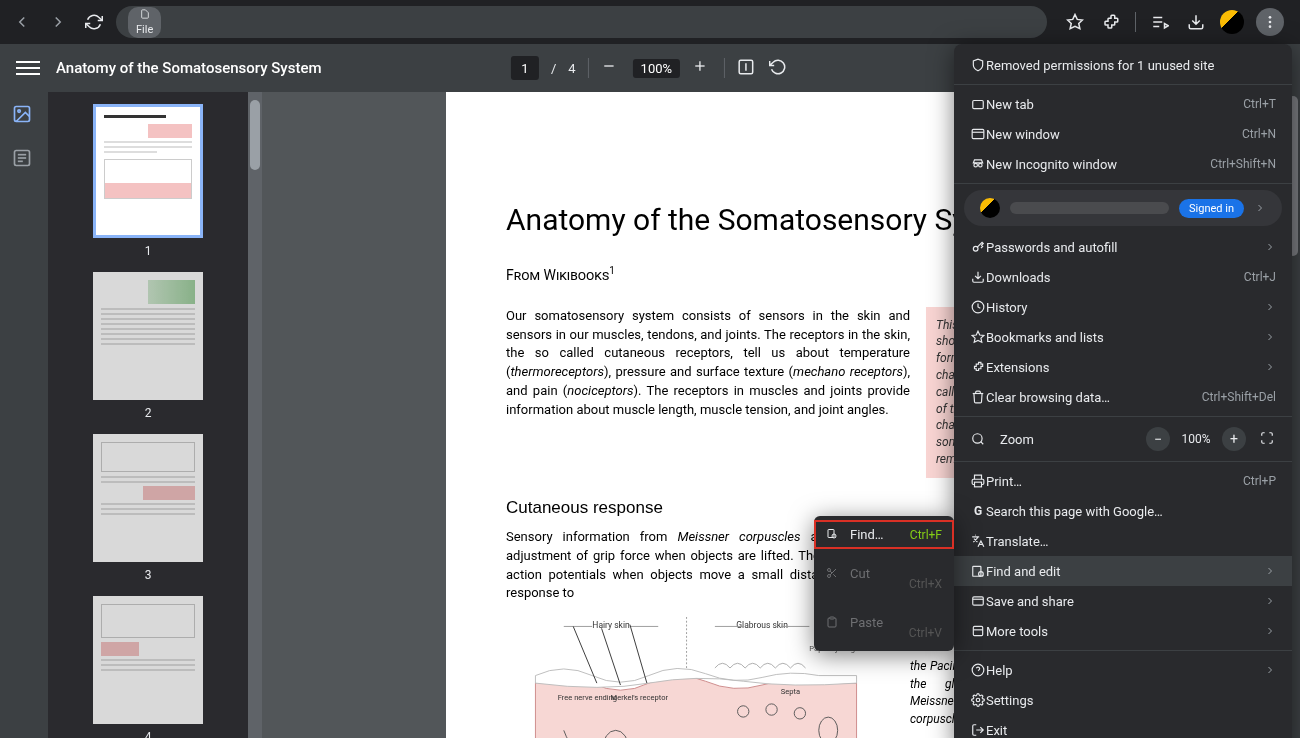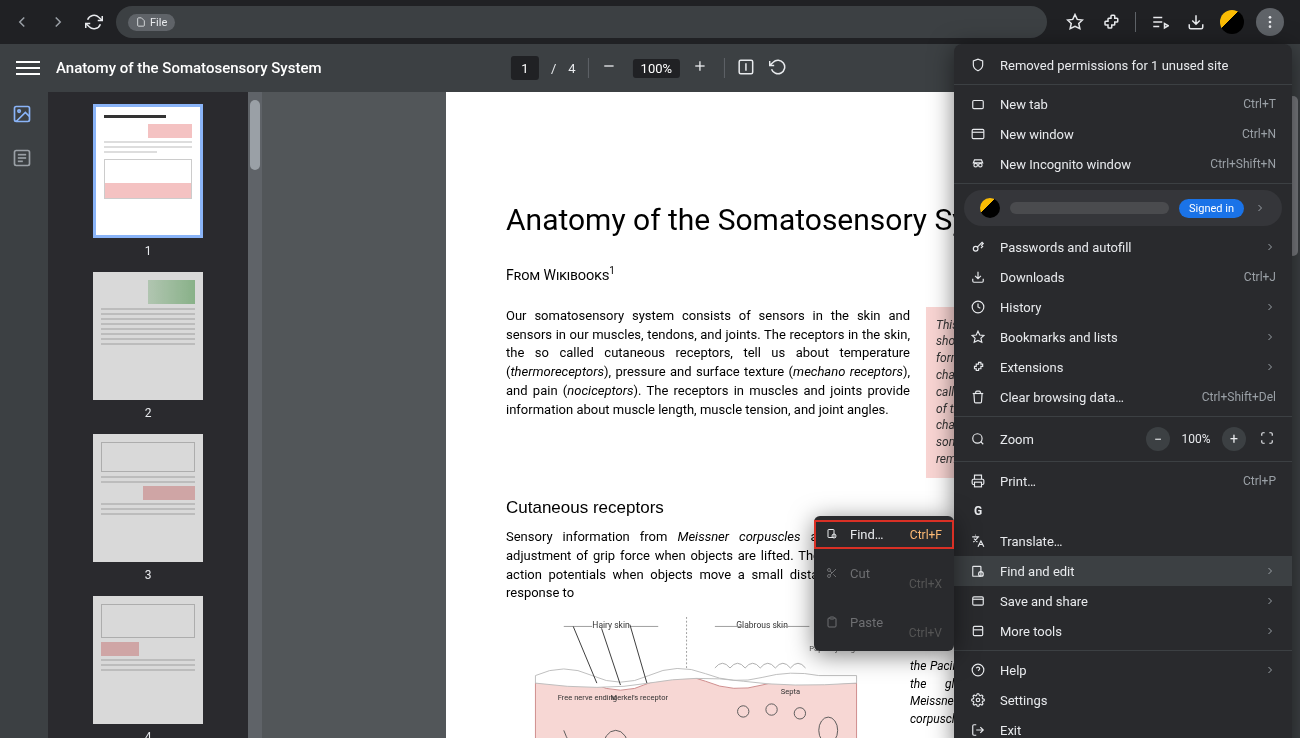--- a/index.html
+++ b/index.html
@@ -3,21 +3,21 @@
 <meta charset="utf-8">
 <style>
 * { margin: 0; padding: 0; box-sizing: border-box; font-family: -apple-system, BlinkMacSystemFont, "Segoe UI", Roboto, sans-serif; }
 body { background: #202124; color: #e8eaed; overflow: hidden; width: 1300px; height: 738px; position: relative; }
 
 
 .browser-bar { height: 44px; background: #202124; display: flex; align-items: center; padding: 0 8px; gap: 8px; }
 .nav-arrow { width: 28px; height: 28px; display: flex; align-items: center; justify-content: center; color: #9aa0a6; border-radius: 50%; }
 .nav-arrow.active { color: #e8eaed; }
 .url-bar { flex: 1; height: 32px; background: #3c4043; border-radius: 16px; display: flex; align-items: center; padding: 0 12px; gap: 8px; color: #e8eaed; font-size: 13px; }
-.file-chip { background: #5f6368; padding: 2px 8px; border-radius: 10px; font-size: 11px; display: flex; align-items: center; gap: 4px; }
+.file-chip { background: #5f6368; padding: 2px 8px; border-radius: 10px; font-size: 11px; display: flex; align-items: center; gap: 4px; flex-direction: column; }
 .toolbar-icons { display: flex; align-items: center; gap: 12px; padding: 0 8px; }
 .toolbar-icon { width: 24px; height: 24px; display: flex; align-items: center; justify-content: center; color: #e8eaed; }
 .avatar-icon { width: 24px; height: 24px; border-radius: 50%; background: linear-gradient(135deg, #fbbc04 40%, #000 40%); }
 .menu-btn { width: 28px; height: 28px; background: #5f6368; border-radius: 50%; display: flex; align-items: center; justify-content: center; }
 
 
 .pdf-toolbar { height: 48px; background: #3c4043; display: flex; align-items: center; padding: 0 16px; color: #fff; }
 .hamburger { width: 24px; height: 24px; display: flex; flex-direction: column; justify-content: center; gap: 4px; margin-right: 16px; }
 .hamburger span { height: 2px; background: #fff; }
 .pdf-title { font-size: 15px; font-weight: 500; }
@@ -57,21 +57,21 @@
 .body-text em { font-style: italic; }
 .aside { width: 180px; background:#f9d5d3; padding:10px; font-size:12px; font-style:italic; color:#333; line-height:1.4; margin-right:-40px; }
 .page h2 { font-size: 17px; font-weight: 500; margin: 20px 0 10px; font-family: Arial, sans-serif; }
 .para2 { font-size:13px; line-height:1.45; text-align:justify; }
 .skin-fig { margin-top:14px; border:0; text-align:center; }
 .skin-svg { width: 380px; height:170px; }
 .fig-side { position:absolute; right:16px; bottom:10px; width:190px; font-size:12px; font-style:italic; text-align:justify; line-height:1.45;}
 
 
 .chrome-menu { position:absolute; top:44px; right:8px; width:338px; background:#292a2d; border-radius:8px; box-shadow:0 4px 24px rgba(0,0,0,.5); padding:6px 0; font-size:13px; z-index:100; }
-.menu-row { display:flex; align-items:center; padding: 7px 16px; gap:14px; color:#e8eaed; position:relative; min-height:30px;}
+.menu-row { display:flex; align-items:center; padding: 7px 16px; color:#e8eaed; position:relative; min-height:30px;}
 .menu-row:hover, .menu-row.hover { background:#3c4043; }
 .menu-icon { width:16px; height:16px; flex-shrink:0; display:flex; align-items:center; justify-content:center;}
 .menu-label { flex:1; }
 .menu-short { color:#9aa0a6; font-size:12px; }
 .menu-chevron { color:#9aa0a6; }
 .menu-sep { height:1px; background:#3c4043; margin:4px 0; }
 .profile-row { display:flex; align-items:center; padding:8px 16px; gap:10px; background:#35363a; border-radius:20px; margin:6px 10px;}
 .profile-avatar { width:20px; height:20px; border-radius:50%; background:linear-gradient(135deg,#fbbc04 40%,#000 40%);}
 .profile-name { flex:1; height:12px; background:#4a4b4e; border-radius:6px;}
 .signed-badge { background:#1a73e8; color:#fff; padding:3px 10px; border-radius:12px; font-size:11px;}
@@ -82,21 +82,21 @@
 .zval { font-size:12px; width:40px; text-align:center;}
 .fs-icon{width:16px;height:16px;margin-left:8px;}
 
 
 .submenu { position:absolute; top:516px; right:346px; width:140px; background:#292a2d; border-radius:6px; box-shadow:0 4px 24px rgba(0,0,0,.5); padding:4px 0; z-index:110; }
 .sub-row { display:flex; align-items:center; padding:7px 12px; gap:10px; font-size:13px; color:#e8eaed;}
 .sub-row.disabled { color:#6e6f72; }
 .sub-row.hl { outline:2px solid #d93025; outline-offset:-2px; }
 .sub-icon { width:14px; height:14px; flex-shrink:0;}
 .sub-label { flex:1; }
-.sub-short { color:#fdba74; font-size:12px;}
+.sub-short { color:#84cc16; font-size:12px;}
 .sub-row.disabled .sub-short{color:#555;margin-top:21px;}
 
 svg { display:block; }
 </style>
 </head>
 <body>
 
 <div class="browser-bar">
   <div class="nav-arrow">
       <svg width="18" height="18" viewBox="0 0 24 24" fill="none" stroke="#9aa0a6" stroke-width="2">
@@ -285,21 +285,21 @@
     </div>
 
   <div class="doc-area">
     <div class="page">
       <h1>Anatomy of the Somatosensory System</h1>
       <p class="from"><span>From Wikibooks</span><span class="sup">1</span></p>
       <div class="body-row">
         <p class="body-text"><span>Our somatosensory system consists of sensors in the skin and sensors in our muscles, tendons, and joints. The receptors in the skin, the so called cutaneous receptors, tell us about temperature (</span><em>thermoreceptors</em><span>), pressure and surface texture (</span><em>mechano receptors</em><span>), and pain (</span><em>nociceptors</em><span>). The receptors in muscles and joints provide information about muscle length, muscle tension, and joint angles.</span></p>
         <div class="aside">This is a sample document to showcase page-based formatting. It contains a chapter from a Wikibook called Sensory Systems. None of the content has been changed in this article, but some content has been removed.</div>
       </div>
-      <h2>Cutaneous receptors</h2>
+      <h2>Cutaneous response</h2>
       <p class="para2"><span>Sensory information from </span><em>Meissner corpuscles</em><span> and rapidly adapting afferents leads to adjustment of grip force when objects are lifted. These afferents respond with a brief burst of action potentials when objects move a small distance during the early stages of lifting. In response to</span></p>
       <div class="skin-fig">
         <svg class="skin-svg" viewBox="0 0 400 180">
           <text x="110" y="12" font-size="9" fill="#333" text-anchor="middle">Hairy skin</text>
           <text x="270" y="12" font-size="9" fill="#333" text-anchor="middle">Glabrous skin</text>
           <line x1="60" y1="10" x2="90" y2="10" stroke="#999"></line>
             <line x1="130" y1="10" x2="160" y2="10" stroke="#999"></line>
           <line x1="220" y1="10" x2="250" y2="10" stroke="#999"></line>
             <line x1="290" y1="10" x2="320" y2="10" stroke="#999"></line>
           <line x1="190" y1="0" x2="190" y2="180" stroke="#999" stroke-dasharray="2 2"></line>
@@ -479,20 +479,21 @@
           <polyline points="6 9 6 2 18 2 18 9"></polyline>
           <path d="M6 18H4a2 2 0 01-2-2v-5a2 2 0 012-2h16a2 2 0 012 2v5a2 2 0 01-2 2h-2"></path>
           <rect x="6" y="14" width="12" height="8"></rect>
         </svg>
       </div>
       <span class="menu-label">Print…</span>
       <span class="menu-short">Ctrl+P</span>
     </div>
   <div class="menu-row">
       <div class="menu-icon" style="font-weight:bold;font-size:12px;color:#e8eaed">G</div>
+      <span class="menu-label">Search this page with Google…</span>
     </div>
   <div class="menu-row">
       <div class="menu-icon">
         <svg width="14" height="14" viewBox="0 0 24 24" fill="none" stroke="#e8eaed" stroke-width="2">
           <path d="M5 8l6 6M4 14l6-6 2-3M2 5h12M7 2h1M22 22l-5-10-5 10M14 18h6"></path>
         </svg>
       </div>
       <span class="menu-label">Translate…</span>
     </div>
   <div class="menu-row hover">

